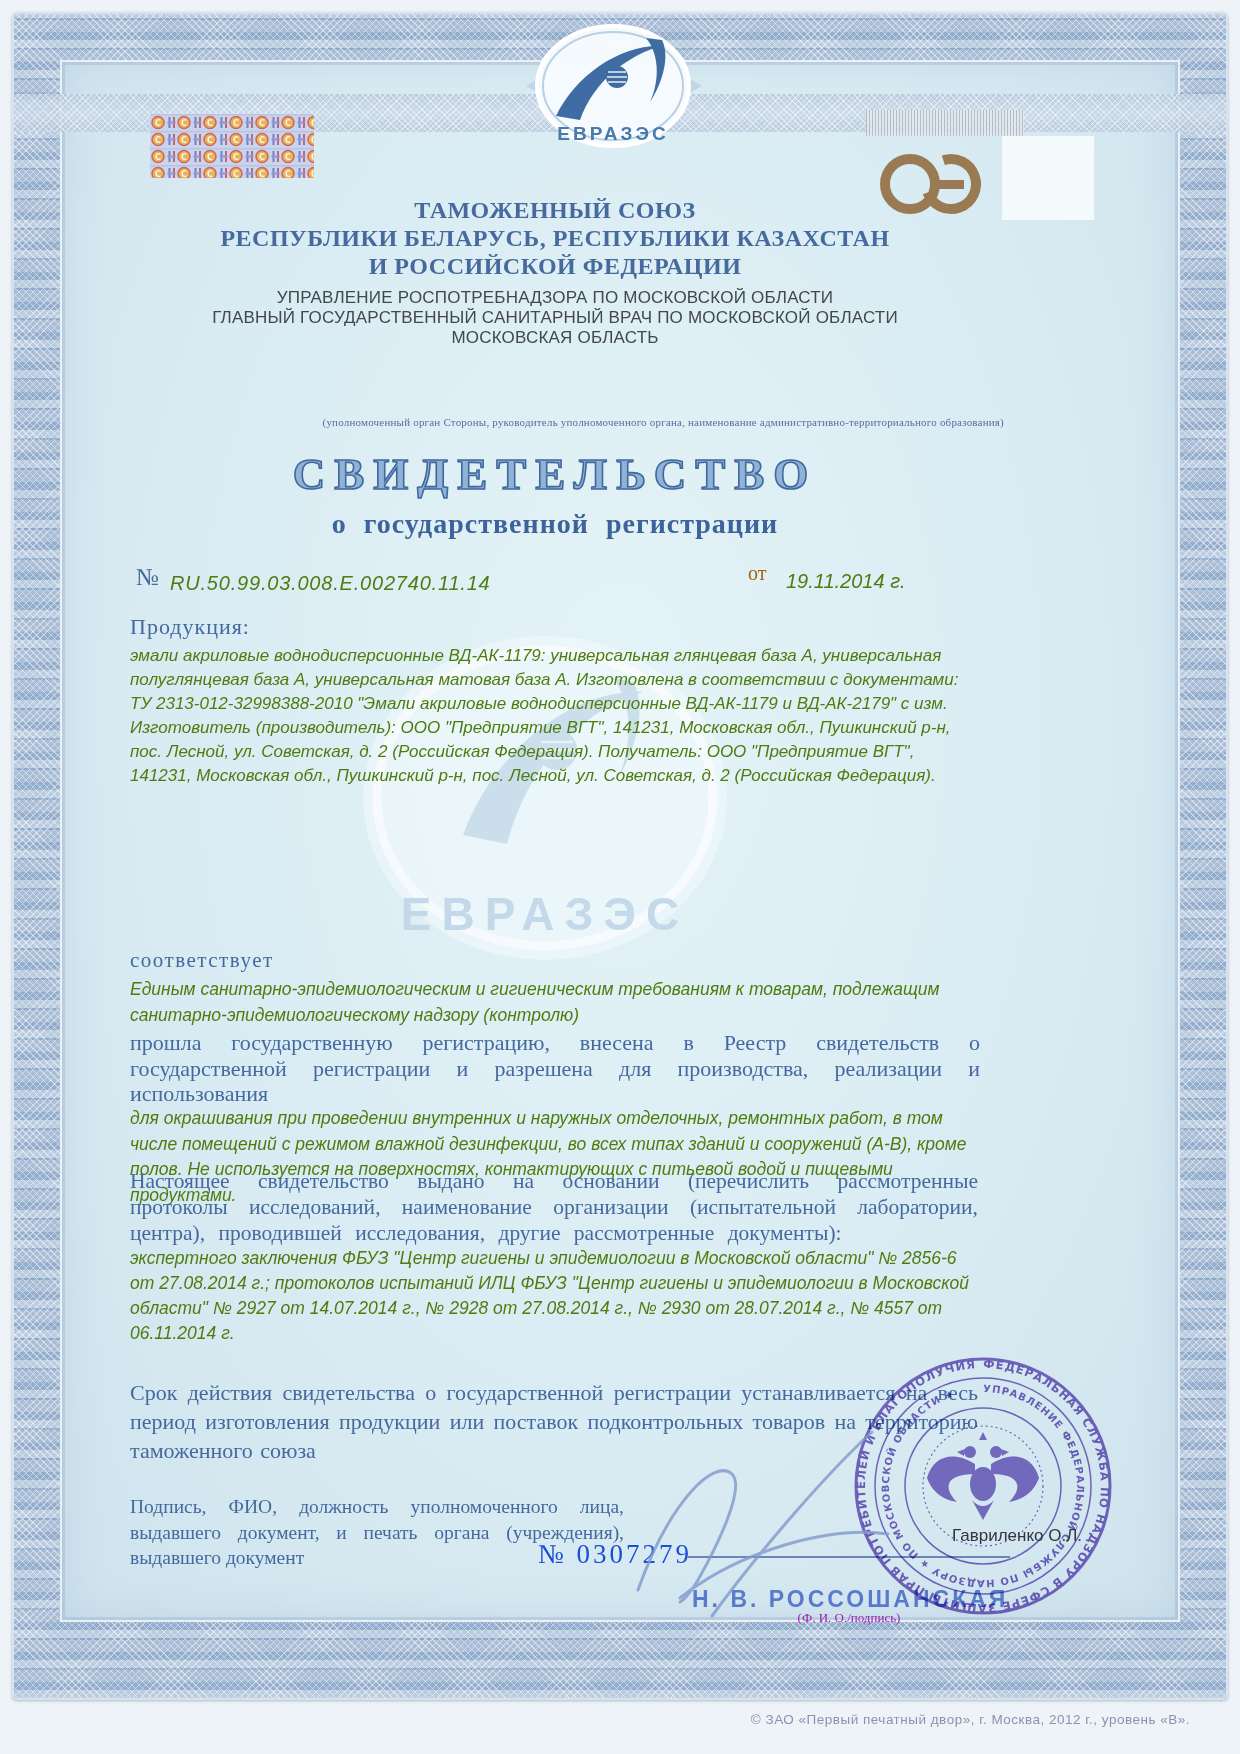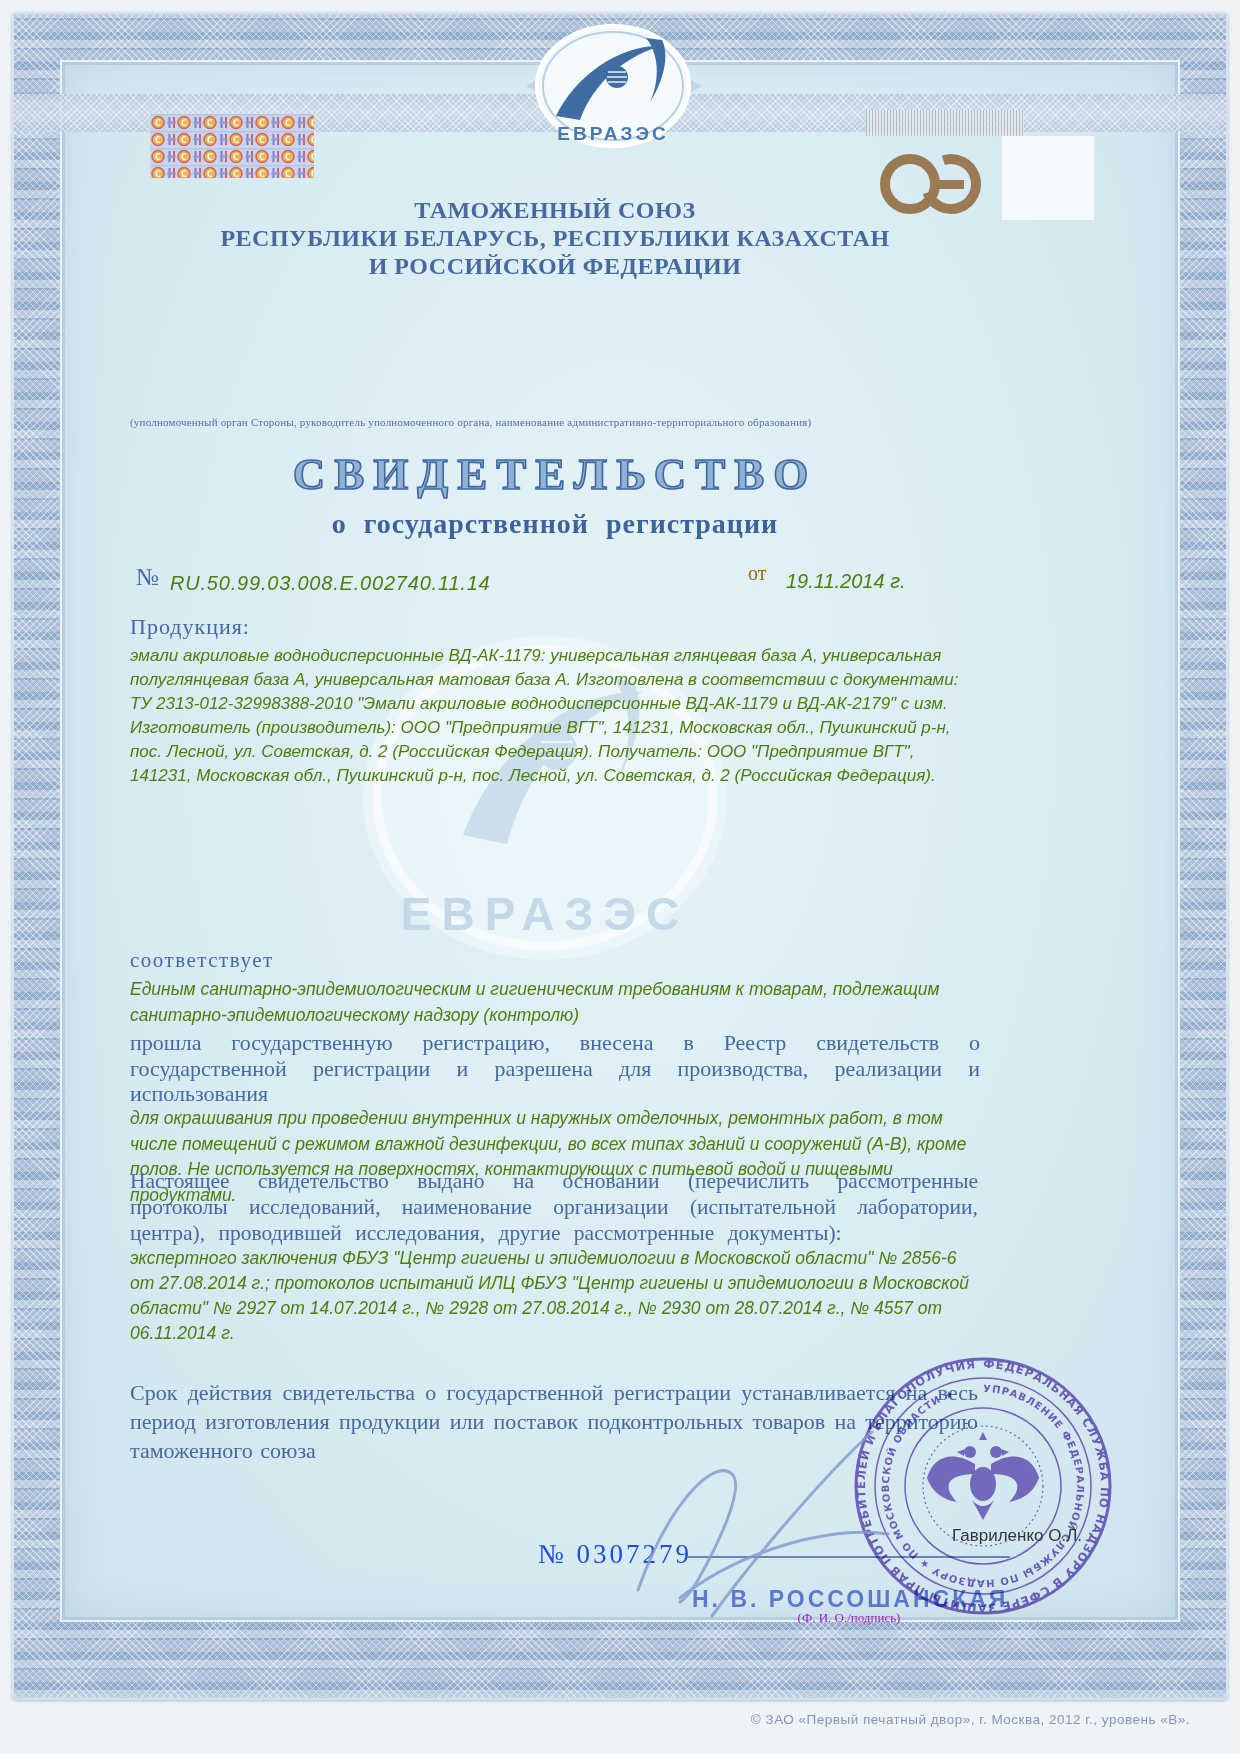--- a/index.html
+++ b/index.html
@@ -40,21 +40,21 @@
   .watermark{position:absolute;left:345px;top:630px;z-index:0;opacity:.8;}
 
   
   .abs{position:absolute;z-index:2;}
   .serifblue{font-family:"Liberation Serif",serif;color:#44699f;}
   .sansdark{font-family:"Liberation Sans","DejaVu Sans",sans-serif;color:#4d7c0f;font-style:italic;}
 
   .hdr{top:196px;left:130px;width:850px;text-align:center;}
   .hdr .h{font-size:24px;line-height:28px;font-weight:bold;color:#46699e;letter-spacing:.5px;}
   .hdr .org{margin-top:8px;font-family:"Liberation Sans",sans-serif;font-size:17px;line-height:20px;color:#43474e;letter-spacing:.2px;}
-  .cap{font-size:11px;color:#5b6da0;text-align:left;letter-spacing:.2px;}
+  .cap{font-size:11px;color:#5b6da0;text-align:right;letter-spacing:.2px;margin-left:24px;}
   .cap1{top:416px;left:130px;width:850px;}
   .cap2{top:930px;left:105px;width:1010px;font-size:10.5px;}
   .title{top:448px;left:130px;width:850px;text-align:center;font-weight:bold;font-size:45px;letter-spacing:9px;
          color:#8fb2d6;-webkit-text-stroke:1.6px #41689e;text-stroke:1.6px #41689e;}
   .subtitle{top:508px;left:130px;width:850px;text-align:center;font-weight:bold;font-size:28px;color:#3d639b;word-spacing:9px;letter-spacing:1px;}
   .num-label{top:564px;left:136px;font-size:24px;color:#44699f;}
   .num-value{top:572px;left:170px;font-size:20px;letter-spacing:.8px;}
   .date-label{top:562px;left:748px;font-size:20px;color:#a16207;}
   .date-value{top:570px;left:786px;font-size:20px;}
   .prod-label{top:614px;left:130px;font-size:22px;letter-spacing:1px;}
@@ -128,20 +128,25 @@
     <path d="M268,48 C286,70 290,112 272,150 C292,118 302,76 288,52 Z" fill="#c6daea"></path>
     <circle cx="212" cy="120" r="20" fill="#c6daea"></circle>
     <path d="M196,112 h32 M194,120 h36 M196,128 h32" stroke="#e9f3f9" stroke-width="2.4"></path>
     <text x="200" y="300" text-anchor="middle" font-family="Liberation Sans, sans-serif" font-size="46" font-weight="bold" letter-spacing="10" fill="#bdd4e7">ЕВРАЗЭС</text>
   </svg>
 
   <div class="abs hdr">
     <div class="h">ТАМОЖЕННЫЙ СОЮЗ</div>
     <div class="h">РЕСПУБЛИКИ БЕЛАРУСЬ, РЕСПУБЛИКИ КАЗАХСТАН</div>
     <div class="h">И РОССИЙСКОЙ ФЕДЕРАЦИИ</div>
+    <div class="org">
+      <div>УПРАВЛЕНИЕ РОСПОТРЕБНАДЗОРА ПО МОСКОВСКОЙ ОБЛАСТИ</div>
+      <div>ГЛАВНЫЙ ГОСУДАРСТВЕННЫЙ САНИТАРНЫЙ ВРАЧ ПО МОСКОВСКОЙ ОБЛАСТИ</div>
+      <div>МОСКОВСКАЯ ОБЛАСТЬ</div>
+    </div>
   </div>
   <div class="abs cap cap1">(уполномоченный орган Стороны, руководитель уполномоченного органа, наименование административно-территориального образования)</div>
 
   <div class="abs title">СВИДЕТЕЛЬСТВО</div>
   <div class="abs subtitle">о государственной регистрации</div>
 
   <div class="abs serifblue num-label">№</div>
   <div class="abs sansdark num-value">RU.50.99.03.008.Е.002740.11.14</div>
   <div class="abs serifblue date-label">от</div>
   <div class="abs sansdark date-value">19.11.2014 г.</div>
@@ -151,20 +156,21 @@
 
   <div class="abs serifblue comp-lead">соответствует</div>
   <div class="abs sansdark comp-text">Единым санитарно-эпидемиологическим и гигиеническим требованиям к товарам, подлежащим санитарно-эпидемиологическому надзору (контролю)</div>
 
   <div class="abs serifblue reg-stmt">прошла государственную регистрацию, внесена в Реестр свидетельств о государственной регистрации и разрешена для производства, реализации и использования</div>
   <div class="abs sansdark usage">для окрашивания при проведении внутренних и наружных отделочных, ремонтных работ, в том числе помещений с режимом влажной дезинфекции, во всех типах зданий и сооружений (А-В), кроме полов. Не используется на поверхностях, контактирующих с питьевой водой и пищевыми продуктами.</div>
   <div class="abs serifblue basis-lead">Настоящее свидетельство выдано на основании (перечислить рассмотренные протоколы исследований, наименование организации (испытательной лаборатории, центра), проводившей исследования, другие рассмотренные документы):</div>
   <div class="abs sansdark basis-text">экспертного заключения ФБУЗ "Центр гигиены и эпидемиологии в Московской области" № 2856-6 от 27.08.2014 г.; протоколов испытаний ИЛЦ ФБУЗ "Центр гигиены и эпидемиологии в Московской области" № 2927 от 14.07.2014 г., № 2928 от 27.08.2014 г., № 2930 от 28.07.2014 г., № 4557 от 06.11.2014 г.</div>
   <div class="abs serifblue validity">Срок действия свидетельства о государственной регистрации устанавливается на весь период изготовления продукции или поставок подконтрольных товаров на территорию таможенного союза</div>
 
+  <div class="abs serifblue sig-cap">Подпись, ФИО, должность уполномоченного лица, выдавшего документ, и печать органа (учреждения), выдавшего документ</div>
   <div class="abs sig-line"></div>
   <div class="abs fio-cap">(Ф. И. О./подпись)</div>
   <div class="abs officer">Гавриленко О.Л.</div>
   <div class="abs serial">№ 0307279</div>
   <div class="abs stamp-name">Н. В. РОССОШАНСКАЯ</div>
 
   <svg class="signature" width="300" height="190">
     <g fill="none" stroke="#8099cc" stroke-width="3" stroke-linecap="round">
       <path d="M18,160 C50,70 95,28 112,44 C126,58 96,118 78,150 C70,163 64,170 60,172"></path>
       <path d="M60,168 C120,120 210,96 268,104"></path>

